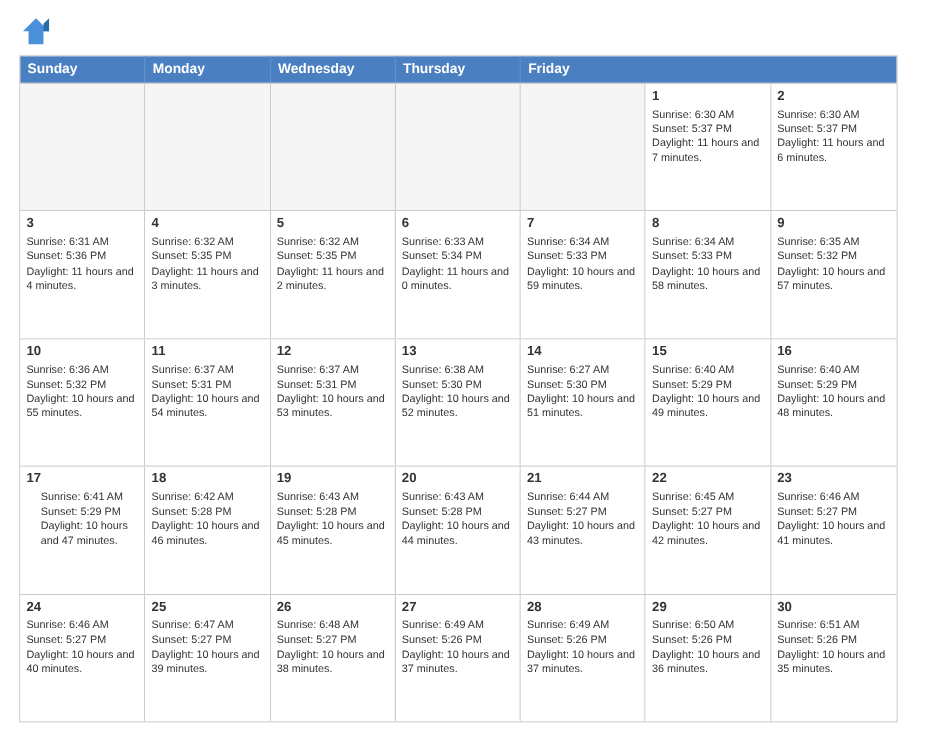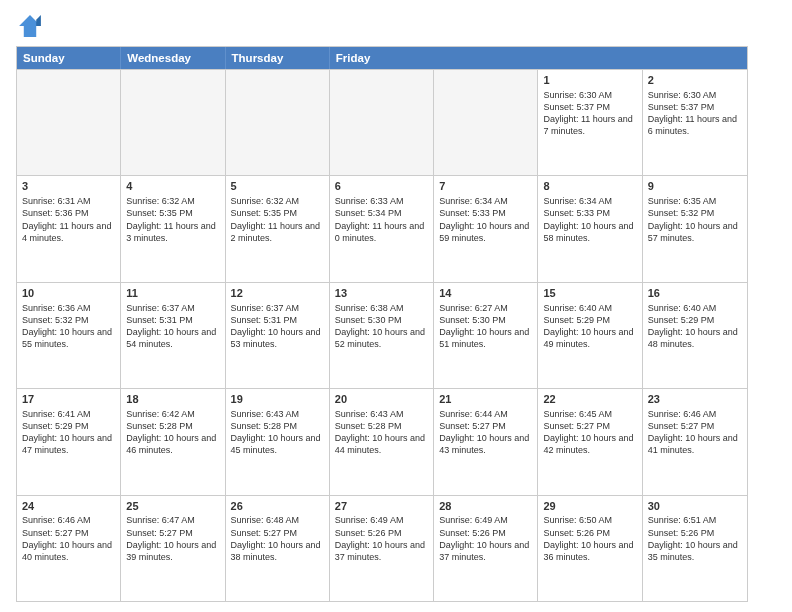--- a/index.html
+++ b/index.html
@@ -127,20 +127,21 @@
     </div>
     <div class="title-block">
       <div class="month-title"></div>
       <div class="location"></div>
     </div>
   </div>
 
   <div class="calendar">
     <div class="cal-header-row">
     <div class="cal-header-cell">Sunday</div>
+        <div class="cal-header-cell">Monday</div>
         <div class="cal-header-cell">Wednesday</div>
         <div class="cal-header-cell">Thursday</div>
         <div class="cal-header-cell">Friday</div>
       </div>
     <div class="cal-body">
     <div class="cal-week">
           <div class="cal-cell empty"></div>
           <div class="cal-cell empty"></div>
           <div class="cal-cell empty"></div>
           <div class="cal-cell empty"></div>
@@ -242,21 +243,21 @@
           <div class="cal-cell">
             <span class="day-num">16</span>
             <div class="cell-info" style="white-space: pre-line;">Sunrise: 6:40 AM
 Sunset: 5:29 PM
 Daylight: 10 hours and 48 minutes.</div>
           </div>
         </div>
         <div class="cal-week">
           <div class="cal-cell">
             <span class="day-num">17</span>
-            <div class="cell-info" style="white-space: pre-line;">Sunrise: 6:41 AM
+            <div class="cell-info" style="white-space: pre-line; margin-left: 12px;">Sunrise: 6:41 AM
 Sunset: 5:29 PM
 Daylight: 10 hours and 47 minutes.</div>
           </div>
           <div class="cal-cell">
             <span class="day-num">18</span>
             <div class="cell-info" style="white-space: pre-line;">Sunrise: 6:42 AM
 Sunset: 5:28 PM
 Daylight: 10 hours and 46 minutes.</div>
           </div>
           <div class="cal-cell">

